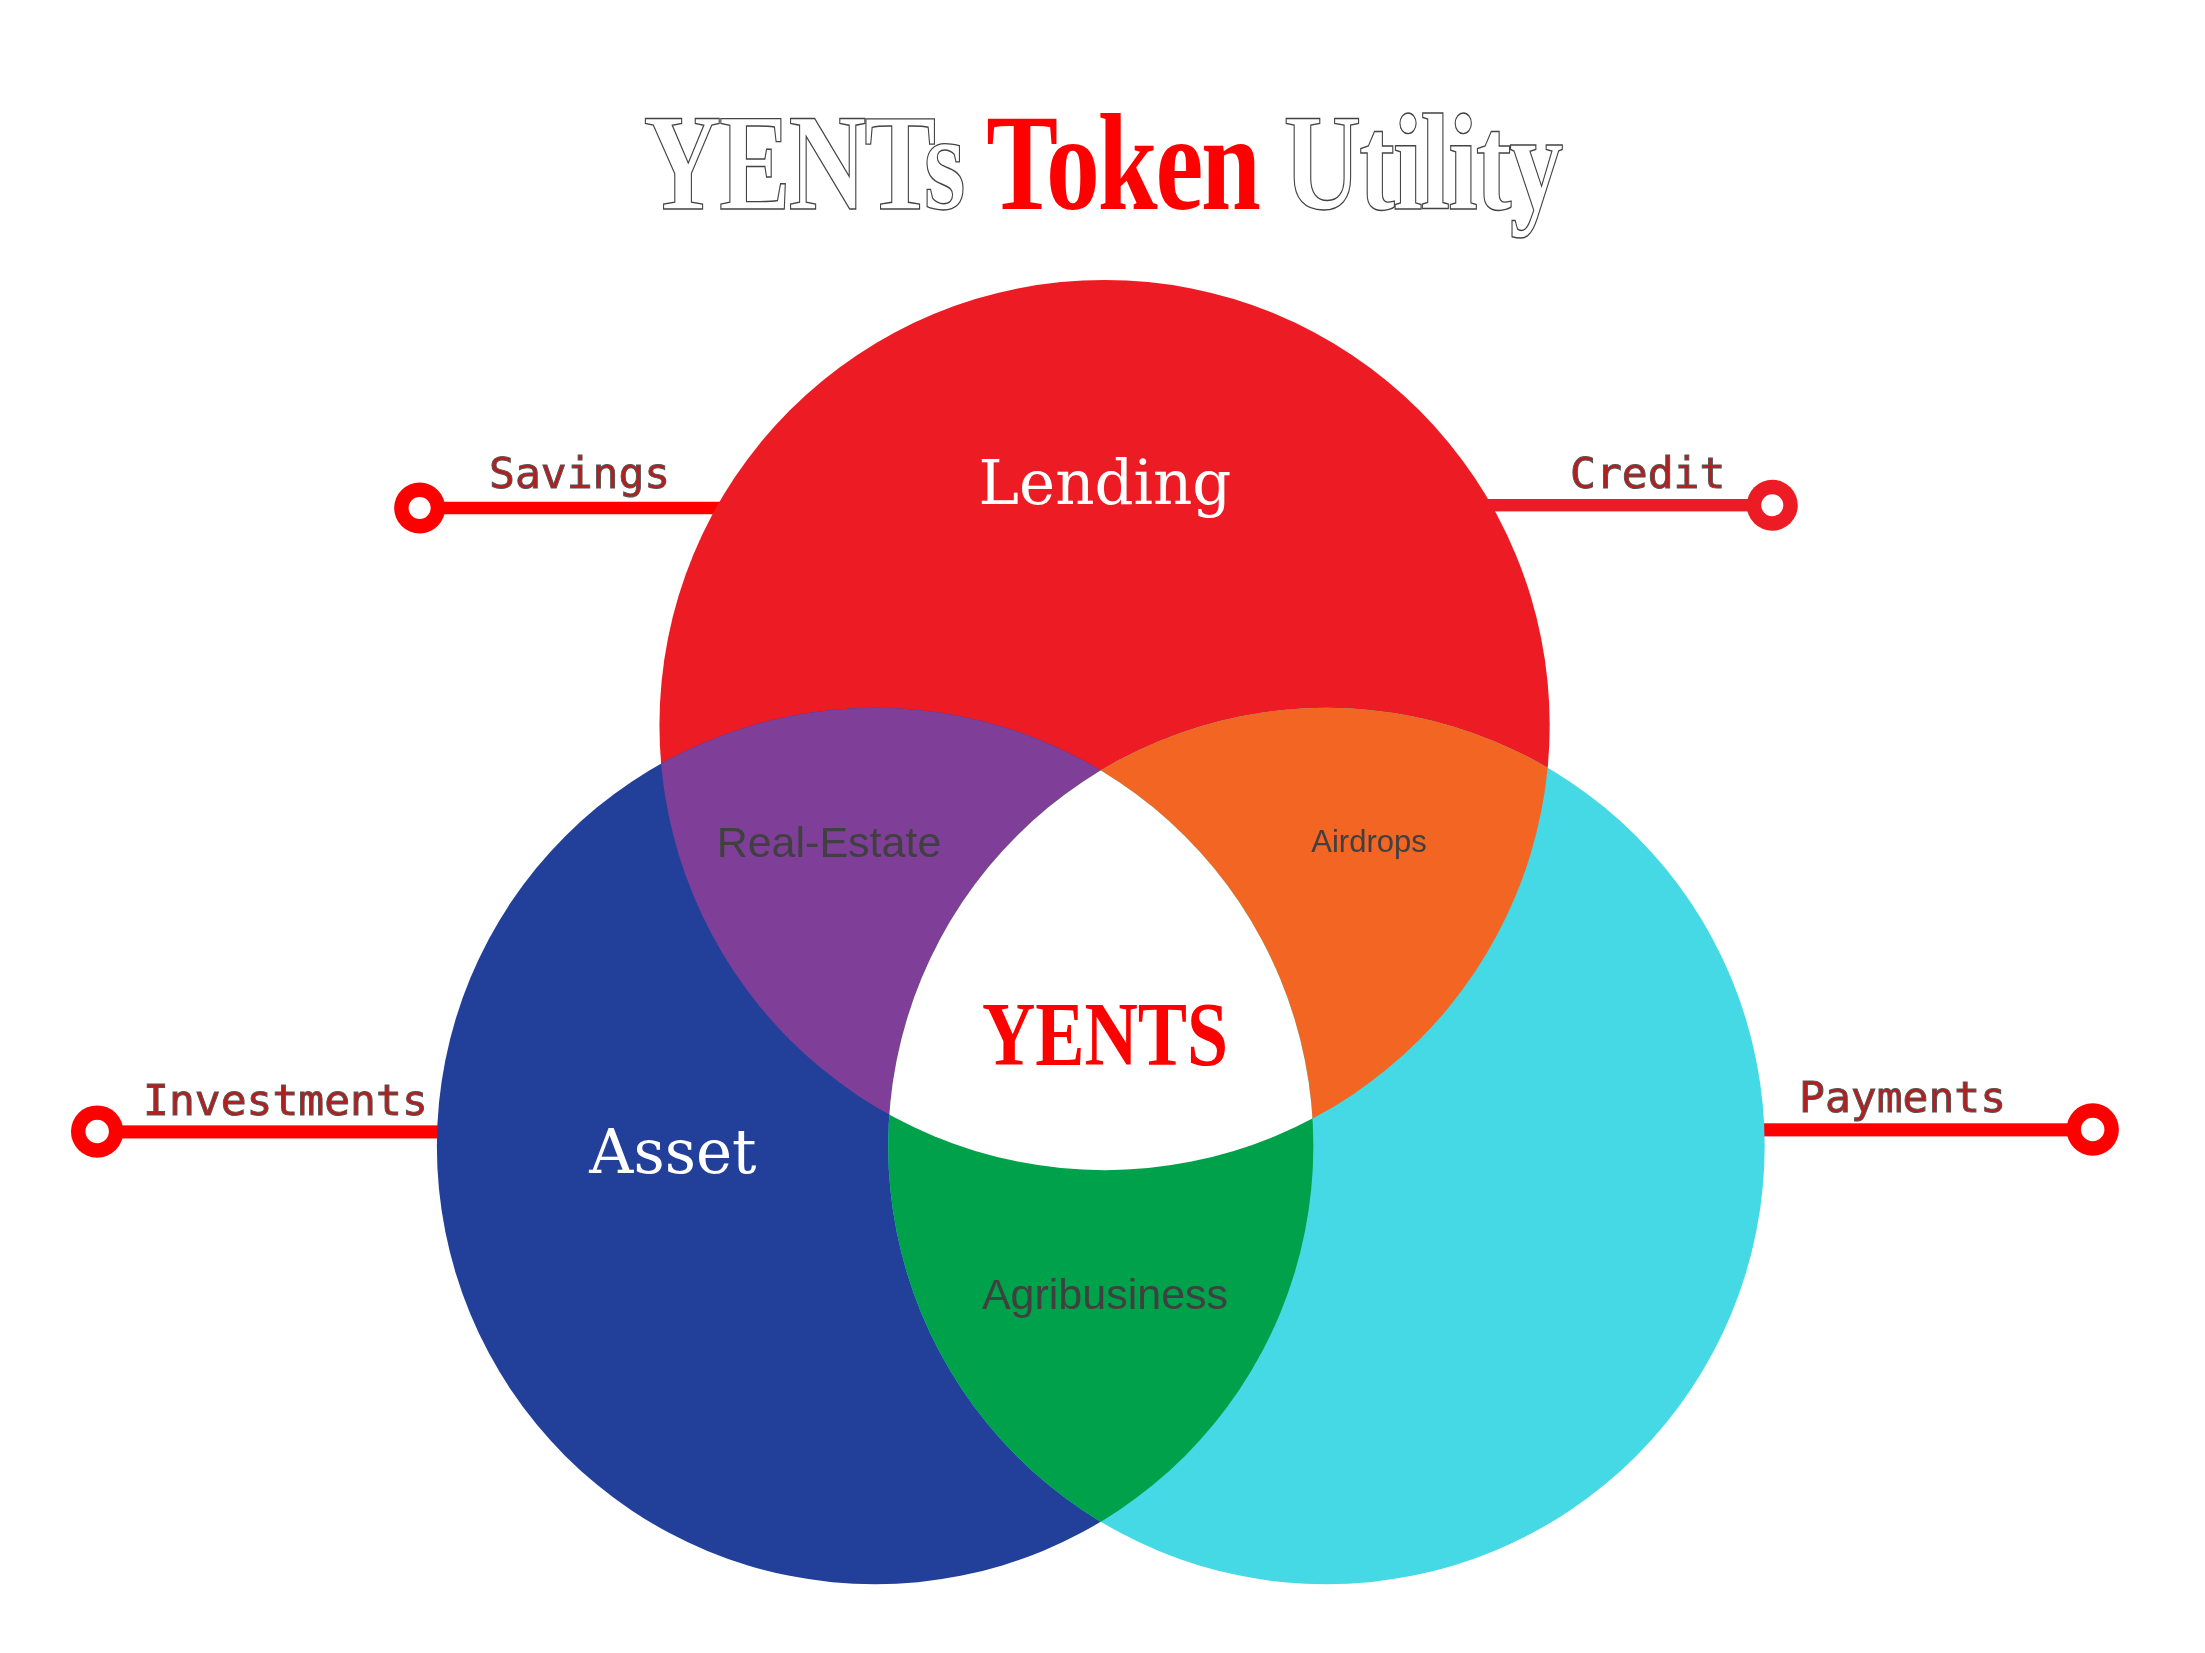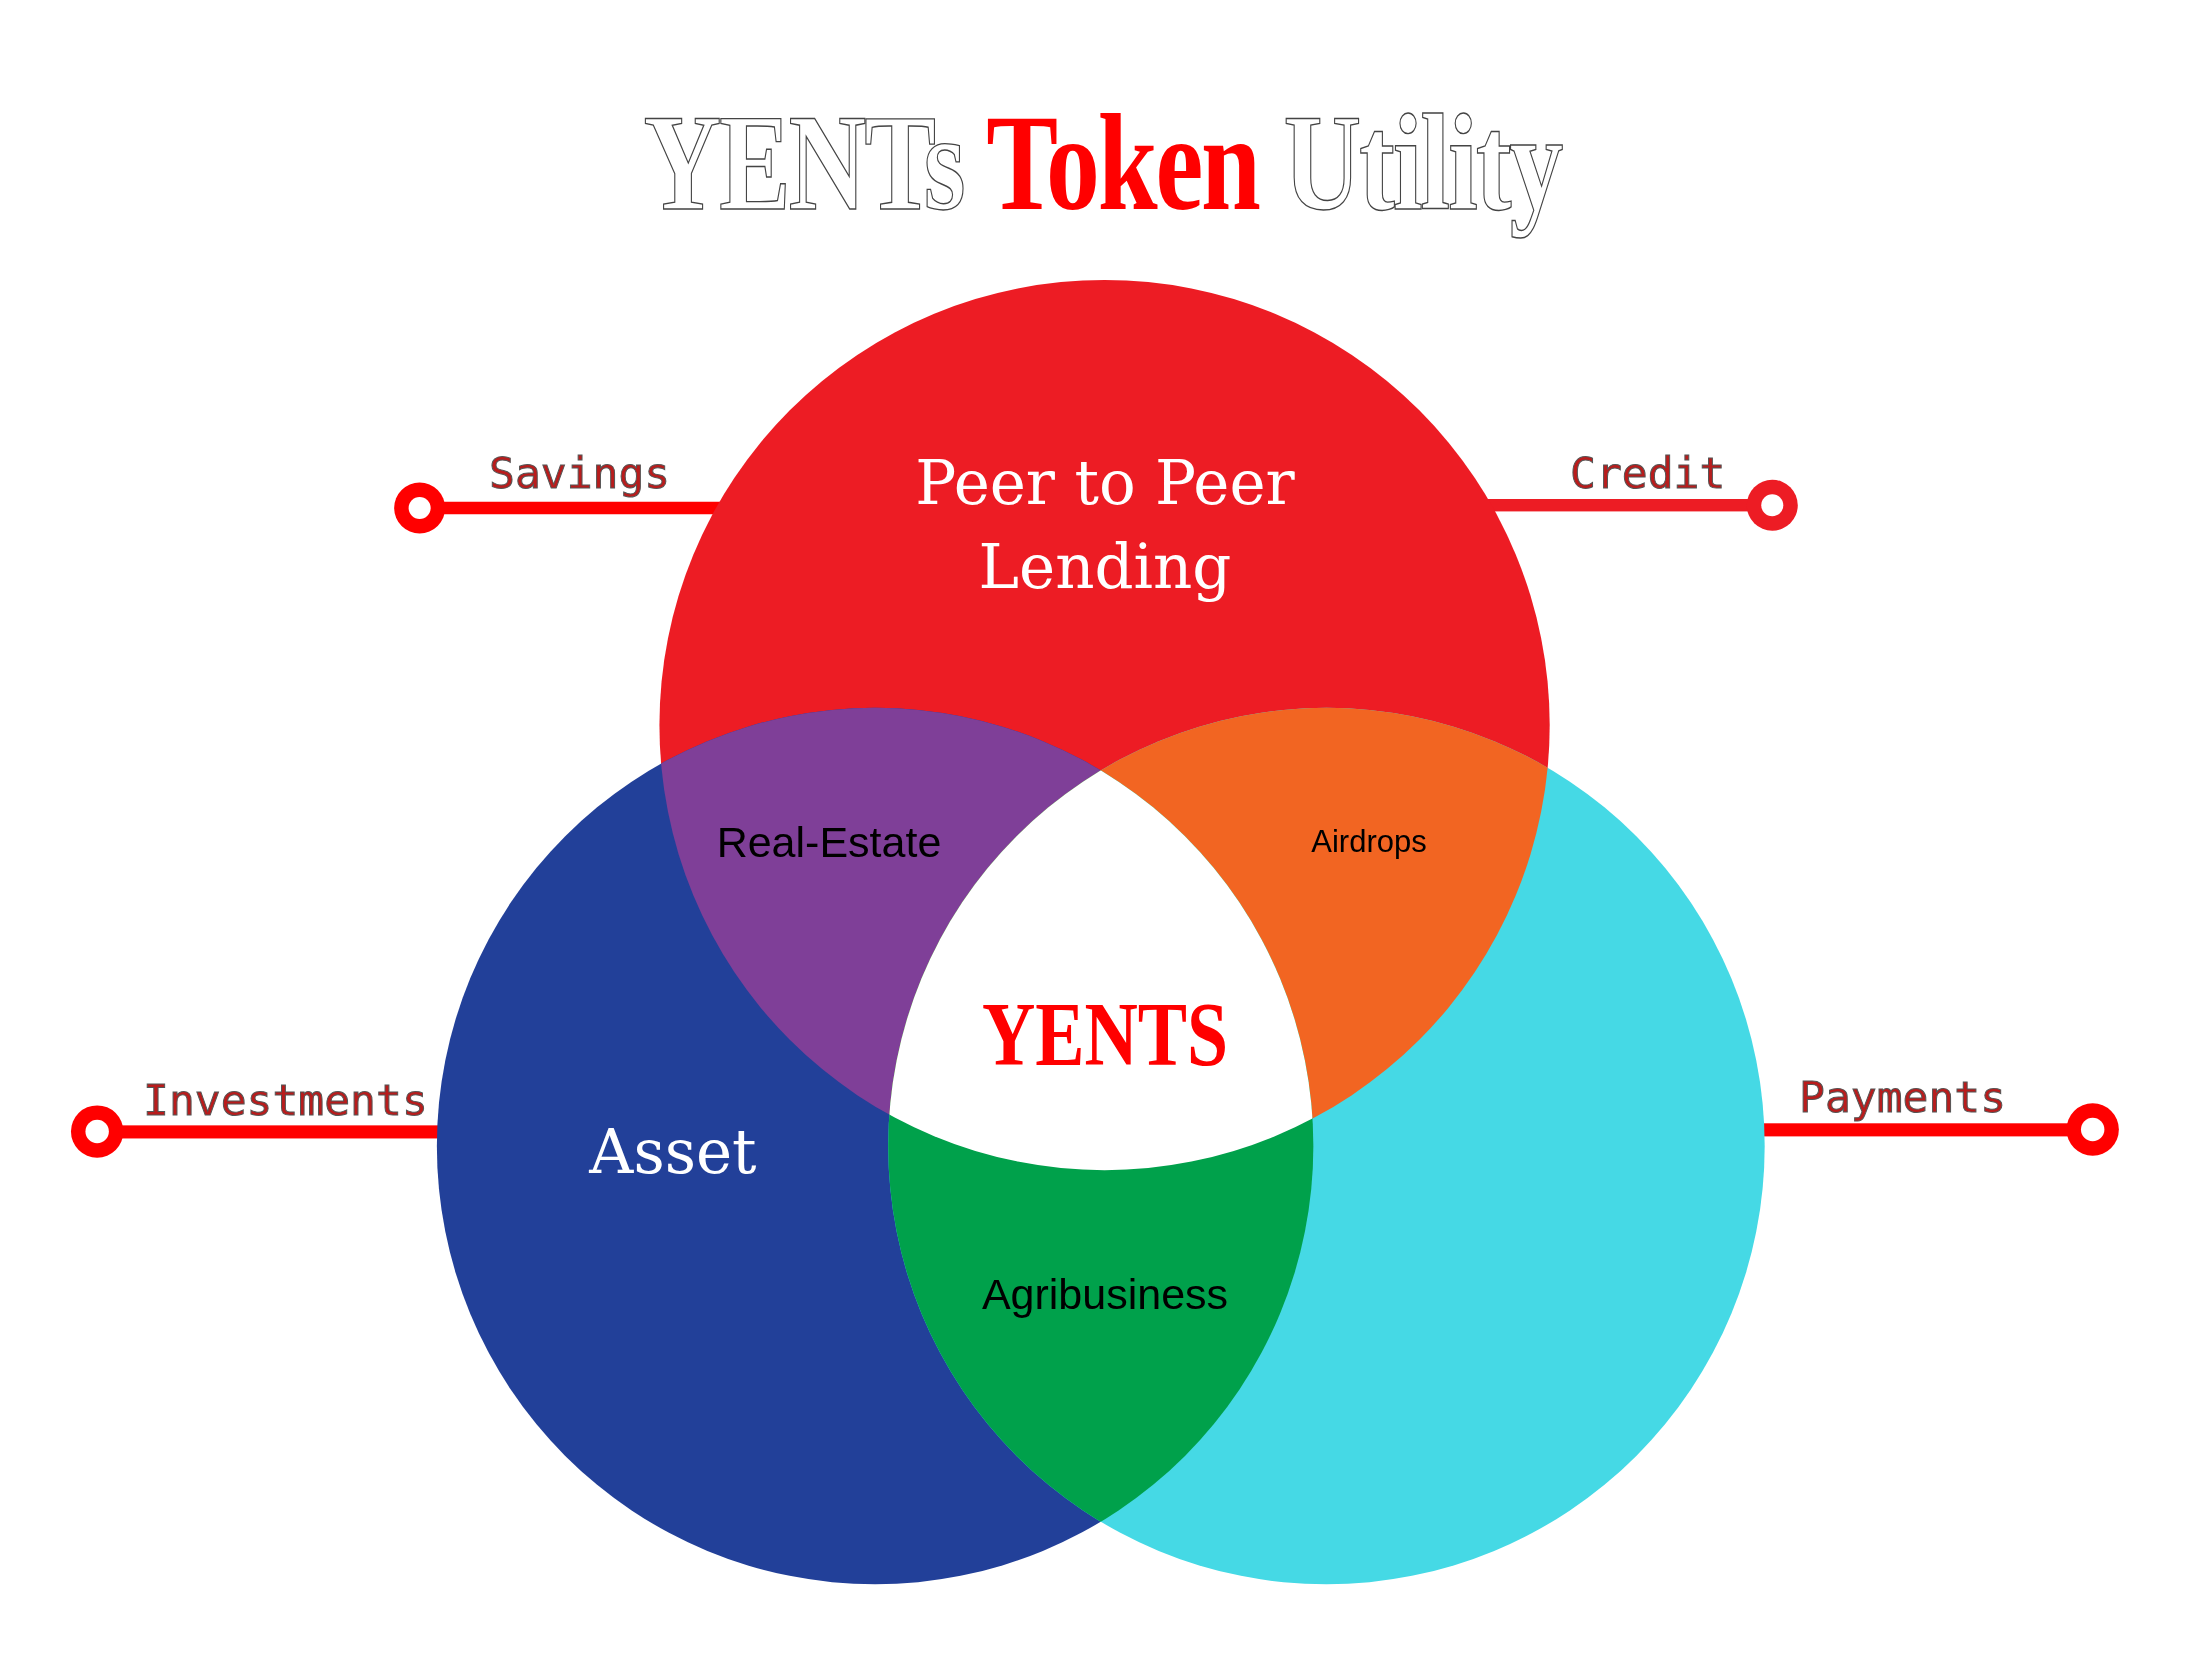--- a/index.html
+++ b/index.html
@@ -9,21 +9,21 @@
   .abs { position: absolute; white-space: nowrap; }
   .title {
     left: 0; width: 2205px; top: 83px; height: 159px;
     text-align: center; font-family: "Liberation Serif", serif; font-weight: bold;
     font-size: 138px; line-height: 159px; letter-spacing: -2.8px;
   }
   .title-inner { display: inline-block; transform: scaleX(0.78); transform-origin: center; }
   .title .outline { color: #ffffff; -webkit-text-stroke: 1.4px #444; }
   .title .accent { color: #ff0000; }
   .big-serif { font-family: "DejaVu Serif", serif; color: #ffffff; text-align: center; }
-  .small-sans { font-family: "Liberation Sans", sans-serif; color: #000000; text-align: center; }
+  .small-sans { font-family: "Liberation Sans", sans-serif; color: #404040; text-align: center; }
   .outline-label {
     font-family: "DejaVu Sans Mono", monospace; color: #b91c1c;
     -webkit-text-stroke: 1px #555; font-size: 43px; line-height: 48px;
   }
   .center-label {
     font-family: "Liberation Serif", serif; font-weight: bold; color: #ff0000;
     font-size: 90px; line-height: 90px; text-align: center;
   }
 </style>
 </head>
@@ -88,21 +88,20 @@
 
   <div class="abs title">
     <span class="title-inner">
       <span class="outline">YENTs</span>
       <span class="accent">Token</span>
       <span class="outline">Utility</span>
     </span>
   </div>
 
   <div class="abs big-serif" style="left:864px; width:482px; top:441px; font-size:61px; line-height:84px;">
-    <div>Peer to Peer</div>
     <div>Lending</div>
   </div>
 
   <div class="abs big-serif" style="left:432px; width:482px; top:1110px; font-size:61px; line-height:83px;">
     <div>Asset</div>
   </div>
 
 
   <div class="abs small-sans" style="left:691px; width:276px; top:817px; font-size:43px; line-height:50px;">Real-Estate</div>
   <div class="abs small-sans" style="left:1231px; width:276px; top:817px; font-size:31px; line-height:50px;">Airdrops</div>

